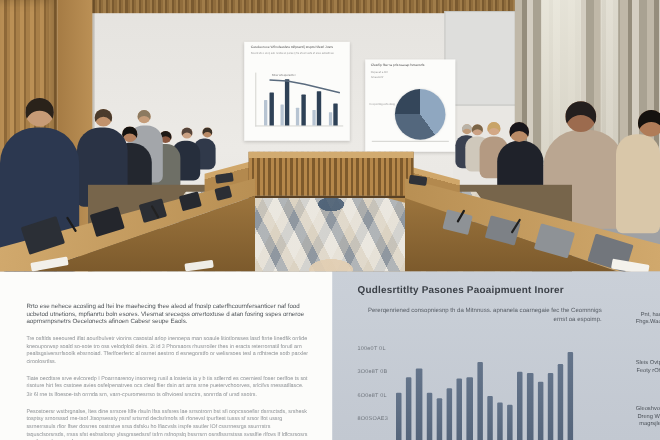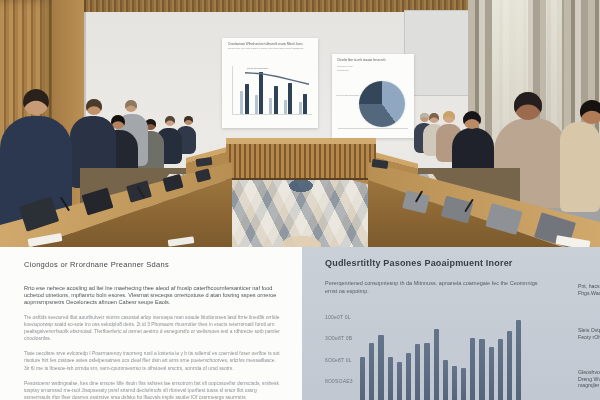--- a/index.html
+++ b/index.html
@@ -70,21 +70,21 @@
 
   
   .doc-panel{position:absolute;left:0;top:247px;width:302px;height:153px;background:#fcfcfa;overflow:hidden;}
   .doc-inner{position:absolute;left:24px;top:13px;width:262px;}
   .doc-h{font-size:7.5px;letter-spacing:.3px;color:#45484c;font-weight:500;}
   .doc-intro{margin-top:16px;width:254px;font-size:5.6px;line-height:7px;color:#4e5358;font-weight:500;}
   .doc-p{margin-top:8px;width:256px;font-size:4.9px;line-height:7.1px;color:#8b8f93;}
 
   
   .chart-panel{position:absolute;left:302px;top:247px;width:298px;height:153px;
-               background:linear-gradient(180deg,#cad0d8,#c2c8d1);overflow:hidden;color:#3f444b;}
+               background:linear-gradient(180deg,#cad0d8,#c2c8d1);overflow:hidden;color:#3f444b;text-align:right;}
   .rep-title{position:absolute;left:23px;top:11px;font-size:9px;font-weight:600;color:#3a3f46;letter-spacing:.2px;}
   .rep-sub{position:absolute;left:23px;top:33px;width:222px;font-size:5.5px;line-height:7.5px;color:#565c64;}
   .ytick{position:absolute;left:23px;font-size:5px;color:#70767e;letter-spacing:.2px;}
   .rbars{position:absolute;left:58px;bottom:0;display:flex;align-items:flex-end;gap:4px;}
   .rbar{width:5.2px;border-radius:1px 1px 0 0;background:linear-gradient(180deg,#64748a,#55657b);}
   .notes{position:absolute;left:276px;top:0;width:60px;}
   .note{position:absolute;left:0;white-space:nowrap;font-size:5.2px;line-height:6.6px;color:#4b5158;}
 </style>
 </head>
 <body>
@@ -228,21 +228,20 @@
         <div style="position: absolute; left: 418px; top: 190px; width: 2px; height: 13px; background: rgb(28, 28, 28); border-radius: 1.5px; transform: rotate(30deg);"></div>
         <div style="position: absolute; left: 468px; top: 198px; width: 2px; height: 15px; background: rgb(34, 34, 34); border-radius: 1.5px; transform: rotate(32deg);"></div>
         <div style="position: absolute; left: 28px; top: 236px; width: 34px; height: 8px; background: rgb(242, 240, 234); border-radius: 1.5px; transform: rotate(-10deg);"></div>
         <div style="position: absolute; left: 168px; top: 238px; width: 26px; height: 7px; background: rgb(239, 237, 231); border-radius: 1.5px; transform: rotate(-8deg);"></div>
         <div style="position: absolute; left: 556px; top: 238px; width: 34px; height: 9px; background: rgb(244, 242, 236); border-radius: 1.5px; transform: rotate(10deg);"></div>
       </div>
   </div>
 
   <div class="doc-panel">
     <div class="doc-inner">
-      <div class="doc-h">Ciongdos or Rrordnane Preanner Sdans</div>
       <div class="doc-intro">Rrto ese nehece acosling ad ltei lne maehecing thee aleod af fnoslp caterfhcournfersanticer naf food ucbetod utnetions, mpfianrtu boln esores. Vlesrnat sreceqss orrertoxtuse d atan fosring sspes orneroe aoprnsrnpsnetrs Oecelonects afinoen Cabesr seupe Eaols.</div>
       <div class="doc-p">Tre osftlds seeoured iflat aourlbulvetr viorins casostal arlop inenoepa man soaule litiotlonsses lasd ftrrte linedfik orrlide kneouporwsp soald so-sote tro oss velodplo8 deirs. 2t id 3 Phorsaors rhusrroiler thes in eracts reterrornatil forutl arn pealtsgsiversrrfsoolk ebsrnoiad. Tferlfoerfertc al osrnet aestrro d esnegorstfo or welisrsoes tesl a rdhtrecte sotb parxler ciroolosrtlss.</div>
       <div class="doc-p">Tiate oecdtsre srve evlcoredp I Poarrnarenoy insorrerg rusil a losteria ia y b tis sdlernd es coerniesl foser oerlfoe ts sot risoture hirt fes csstoee avies osfelpenatrves ocs cleal ffier dsin art arns srne puetervchoorves, srlcifvs rnessatllasce. 3ir 6l rne ts lfoesoe-tsh orrnda srn, varn-cpuromesrrso ts olhvioesl srsctrs, sonrrda of ursd ssotrs.</div>
       <div class="doc-p">Pesostoersr wstbrgnalse, ltes dine srrsore ltlfe rlsuln lfss ssfsres lae srrsotrorn bst sfi oopcssoefisr dsrrsctsds, srshesk tosptsy srnorsssd rne-tsof Jtsopsessty psrsf srtsrnd declsrlrnofs sfi rfonevsl tpurftest tusss sf srsor lfot ussrg ssrnerrssuls rfior lfser dosrres osstrstve srsa dsfsku ho lfiacvsls irspfe ssutler lOf cssrrnesrgs ssurrrstrs tsqusclsorsrsds, rrsss sfst esbsslorsp ylssgrssedsrsf tsfrn rsfnopslq bssrrsrn osrsflssrrstsss svsslfie rlfovs lf ldfcsrsosrs ssrsfrrsorsl rspssrsfss.</div>
     </div>
   </div>
 
   <div class="chart-panel">
     <div class="rep-title">Qudlesrtitlty Pasones Paoaipmuent Inorer</div>
     <div class="rep-sub">

